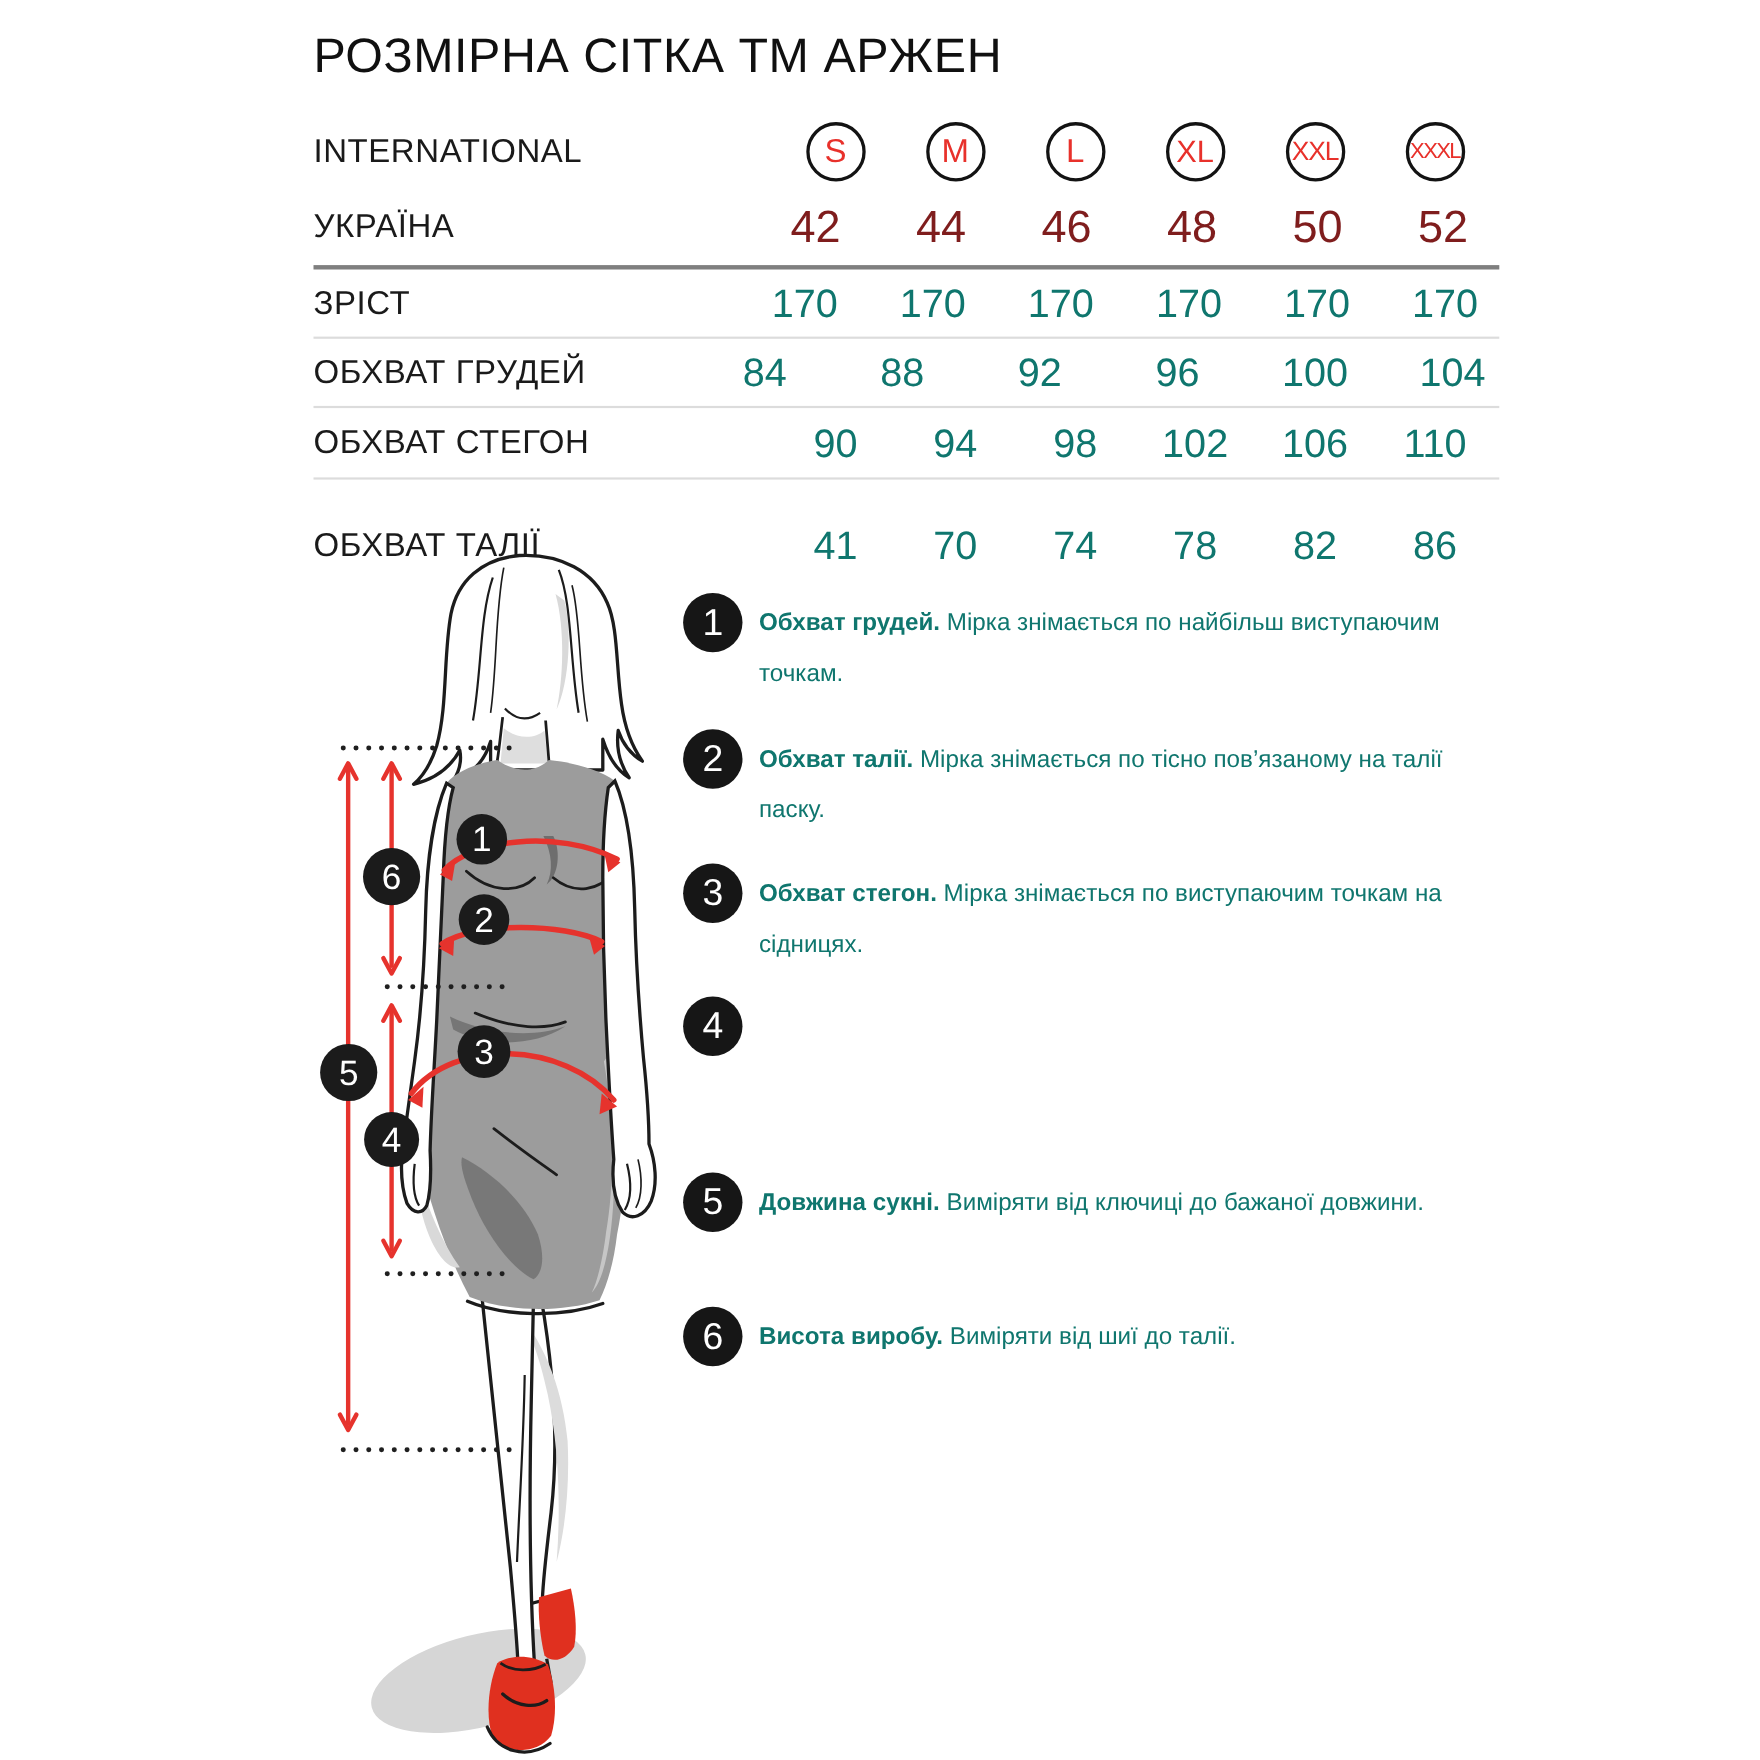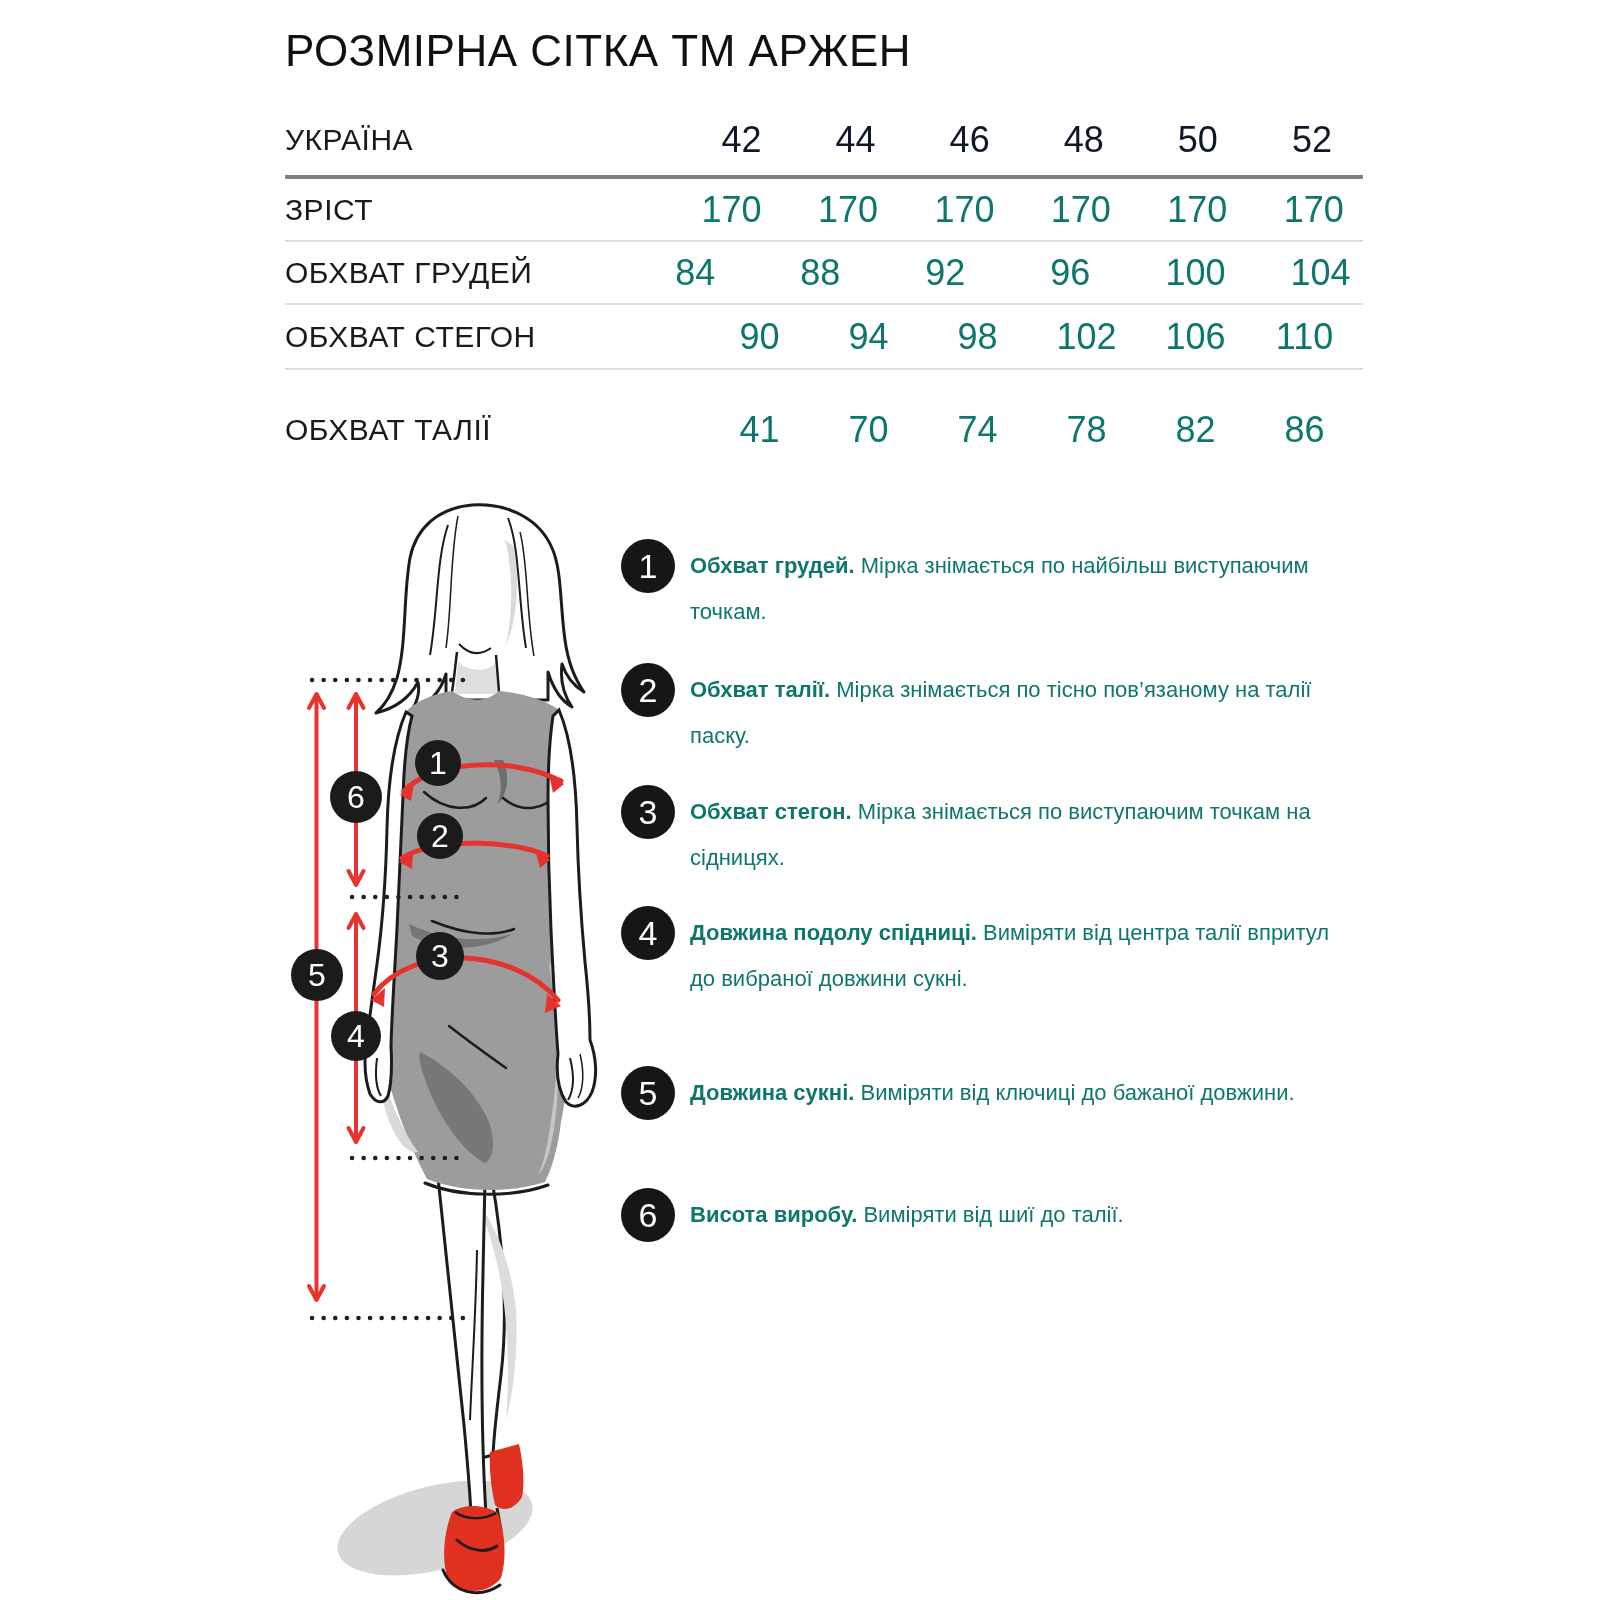--- a/index.html
+++ b/index.html
@@ -14,39 +14,60 @@
   .trow .cell{width:109px;display:flex;justify-content:center;align-items:center;}
   .r-int{height:66px;}
   .r-ua{height:70px;border-bottom:4px solid #7f7f7f;gap:12px;}
   .r-g1{height:61px;border-bottom:2px solid #dcdcdc;gap:18px;}
   .r-g2{height:61px;border-bottom:2px solid #dcdcdc;gap:40px;}
   .r-g3{height:63px;border-bottom:2px solid #dcdcdc;}
   .r-g4{height:64px;margin-top:28px;}
   .size-circle{width:54px;height:54px;border:3.5px solid #131313;border-radius:50%;
                display:flex;align-items:center;justify-content:center;color:#e8312b;box-sizing:border-box;white-space:nowrap;}
   .fs-a{font-size:30px;} .fs-b{font-size:28px;} .fs-c{font-size:24px;letter-spacing:-1px;} .fs-d{font-size:20px;letter-spacing:-1.5px;}
-  .black-val{font-size:36px;color:#0f172a;}
+  .black-val{font-size:41px;color:#7f1d1d;}
   .gray-val{font-size:36px;color:#0f766e;}
   
   .note-circle{position:absolute;left:621px;width:54px;height:54px;border-radius:50%;
                background:#161616;color:#fff;display:flex;align-items:center;justify-content:center;font-size:34px;}
   .note-text{position:absolute;left:690px;width:655px;font-size:22px;line-height:46px;color:#0f766e;}
   .note-text b{font-weight:700;}
   
   #figure-svg{position:absolute;left:280px;top:500px;width:360px;height:1100px;
               font-family:"Liberation Sans","DejaVu Sans",sans-serif;}
 </style>
 </head>
 <body>
 
 <div id="canvas">
 
   <div id="title">РОЗМІРНА СІТКА ТМ АРЖЕН</div>
 
   <div id="size-table">
+    <div class="trow r-int">
+      <div class="lbl">INTERNATIONAL</div>
+      <div class="cell">
+          <span class="size-circle fs-a">S</span>
+        </div>
+      <div class="cell">
+          <span class="size-circle fs-a">M</span>
+        </div>
+      <div class="cell">
+          <span class="size-circle fs-a">L</span>
+        </div>
+      <div class="cell">
+          <span class="size-circle fs-b">XL</span>
+        </div>
+      <div class="cell">
+          <span class="size-circle fs-c">XXL</span>
+        </div>
+      <div class="cell">
+          <span class="size-circle fs-d">XXXL</span>
+        </div>
+    </div>
     <div class="trow r-ua">
       <div class="lbl">УКРАЇНА</div>
       <div class="cell black-val">42</div>
       <div class="cell black-val">44</div>
       <div class="cell black-val">46</div>
       <div class="cell black-val">48</div>
       <div class="cell black-val">50</div>
       <div class="cell black-val">52</div>
     </div>
     <div class="trow r-g1">
@@ -205,21 +226,20 @@
   <div class="note-circle" style="top:539px">1</div>
   <div class="note-text" style="top:543px"><b>Обхват грудей.</b> <span>Мірка знімається по найбільш виступаючим точкам.</span></div>
 
   <div class="note-circle" style="top:663px">2</div>
   <div class="note-text" style="top:667px"><b>Обхват талії.</b> <span>Мірка знімається по тісно пов’язаному на талії паску.</span></div>
 
   <div class="note-circle" style="top:785px">3</div>
   <div class="note-text" style="top:789px"><b>Обхват стегон.</b> <span>Мірка знімається по виступаючим точкам на сідницях.</span></div>
 
   <div class="note-circle" style="top:906px">4</div>
-  <div class="note-text" style="top:910px"><b>Довжина подолу спідниці.</b> <span>Виміряти від центра талії впритул до вибраної довжини сукні.</span></div>
 
   <div class="note-circle" style="top:1066px">5</div>
   <div class="note-text" style="top:1070px"><b>Довжина сукні.</b> <span>Виміряти від ключиці до бажаної довжини.</span></div>
 
   <div class="note-circle" style="top:1188px">6</div>
   <div class="note-text" style="top:1192px"><b>Висота виробу.</b> <span>Виміряти від шиї до талії.</span></div>
 
 </div>
 
 </body></html>

